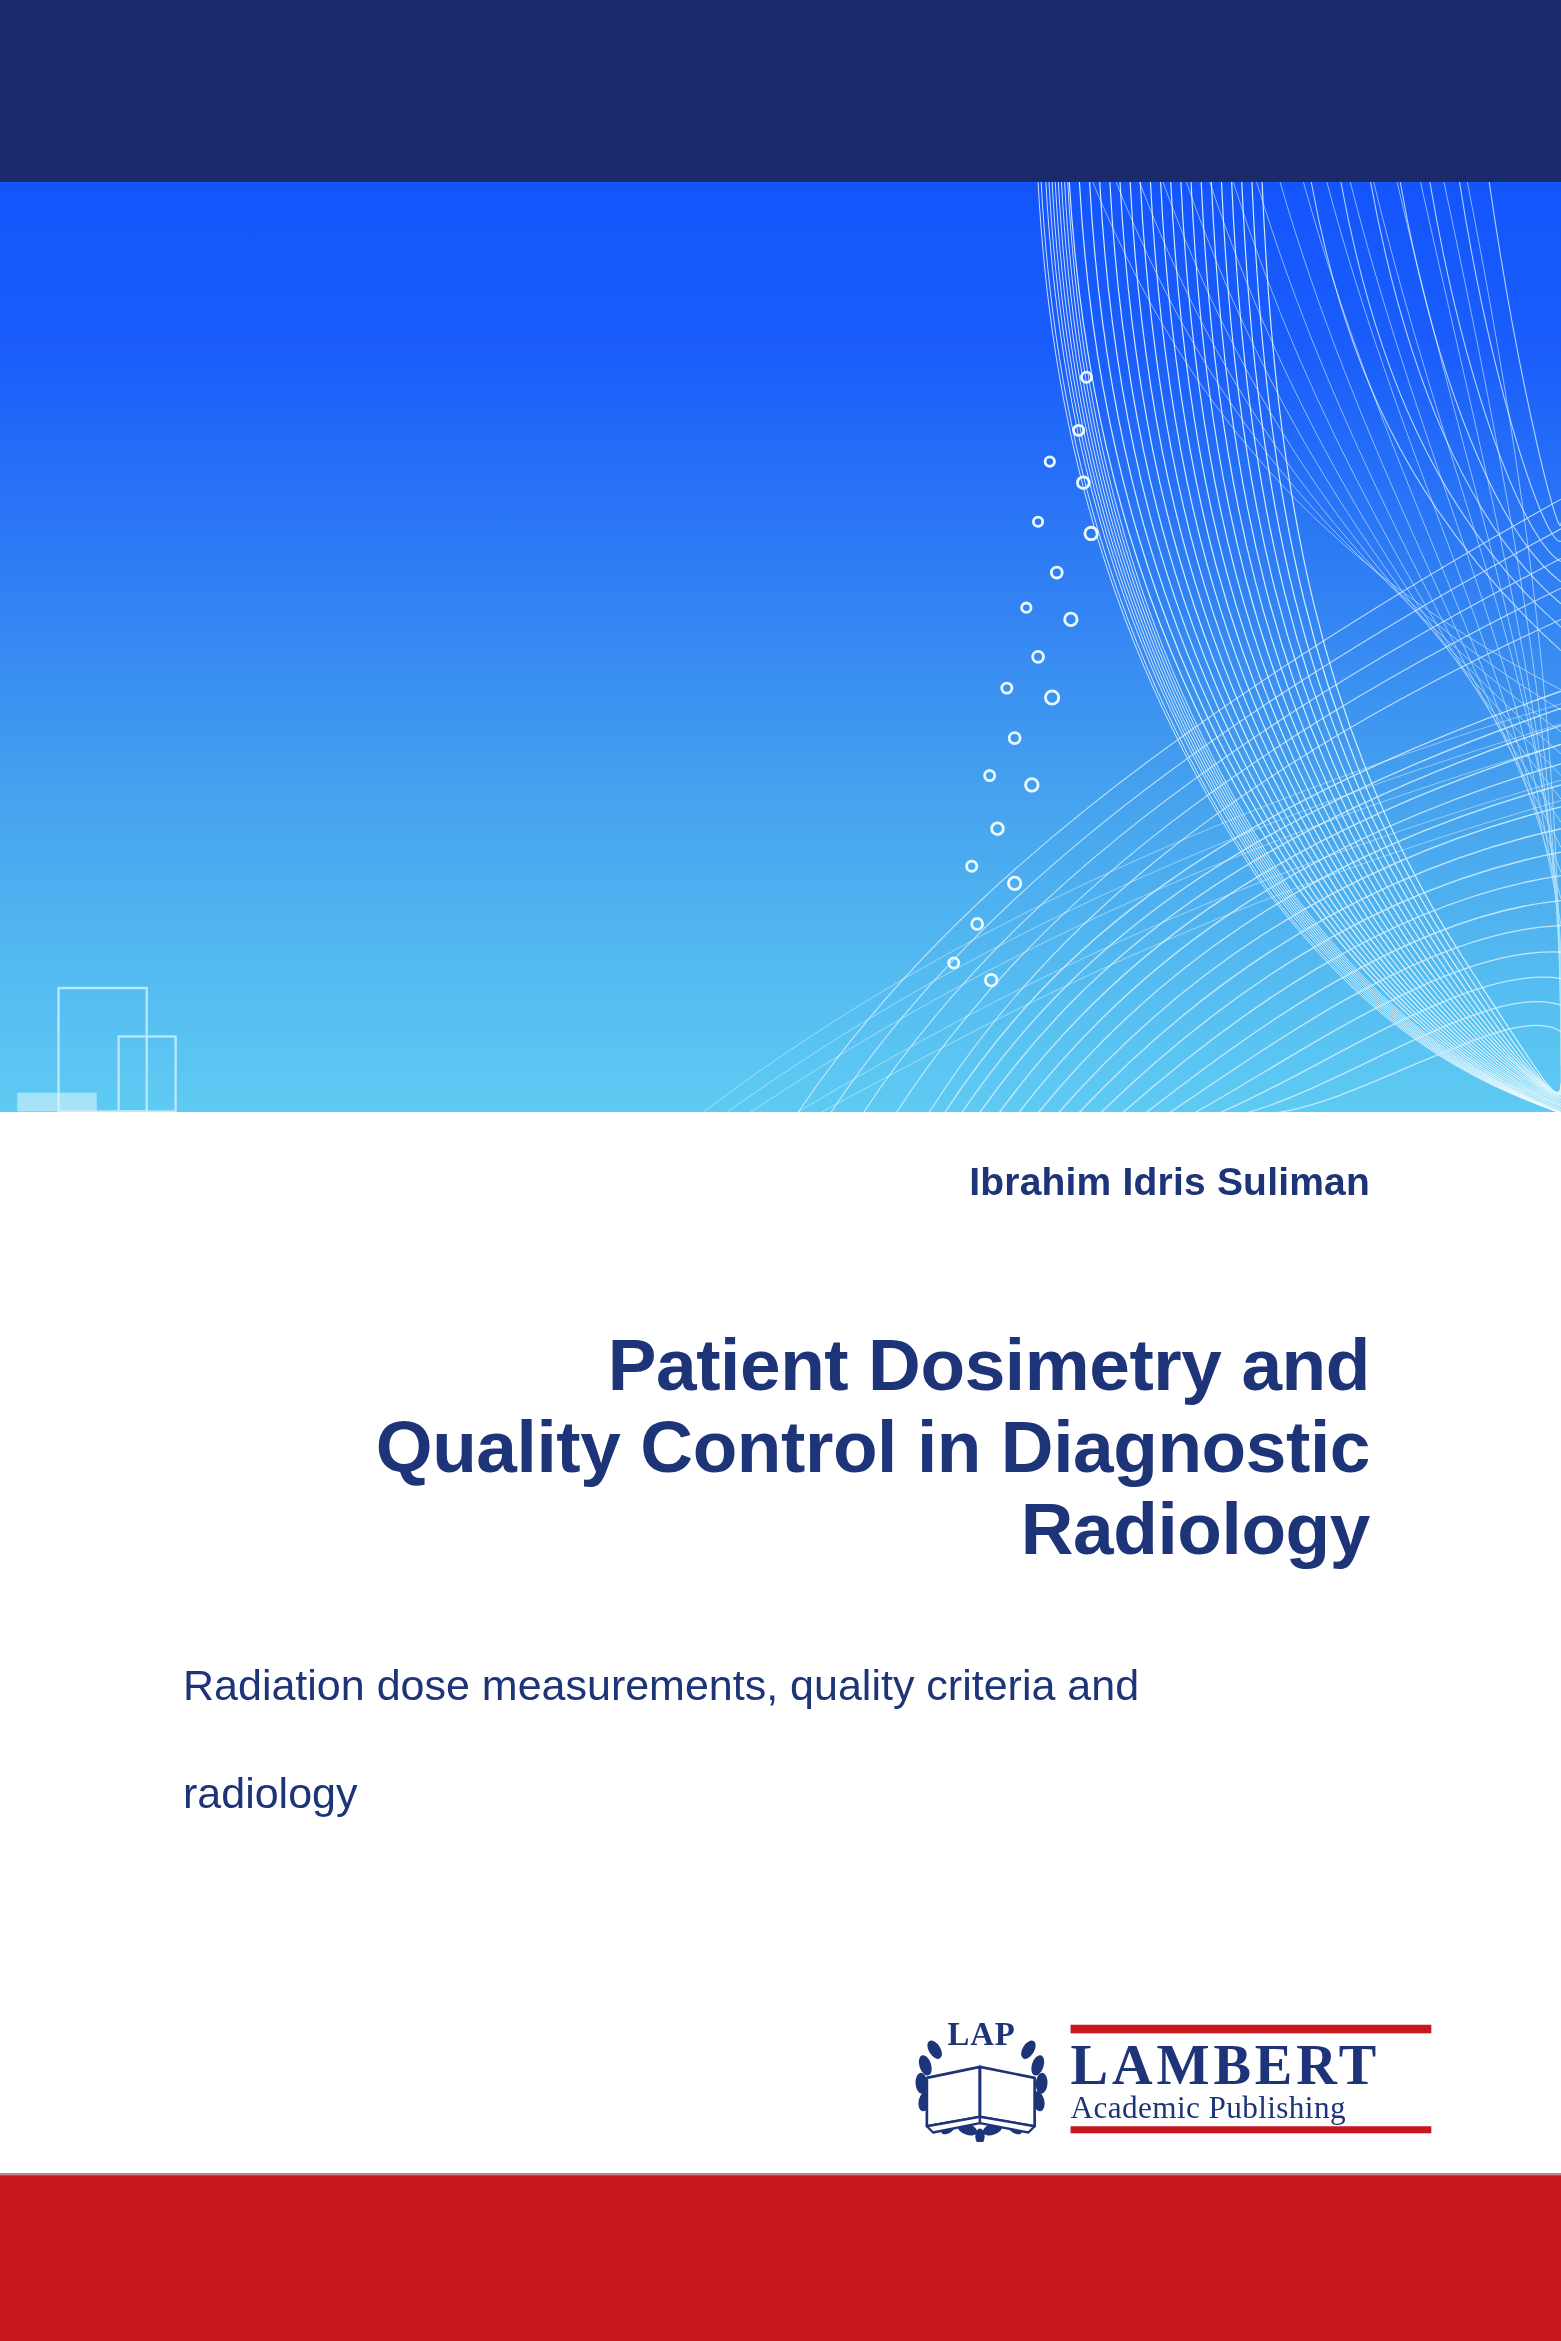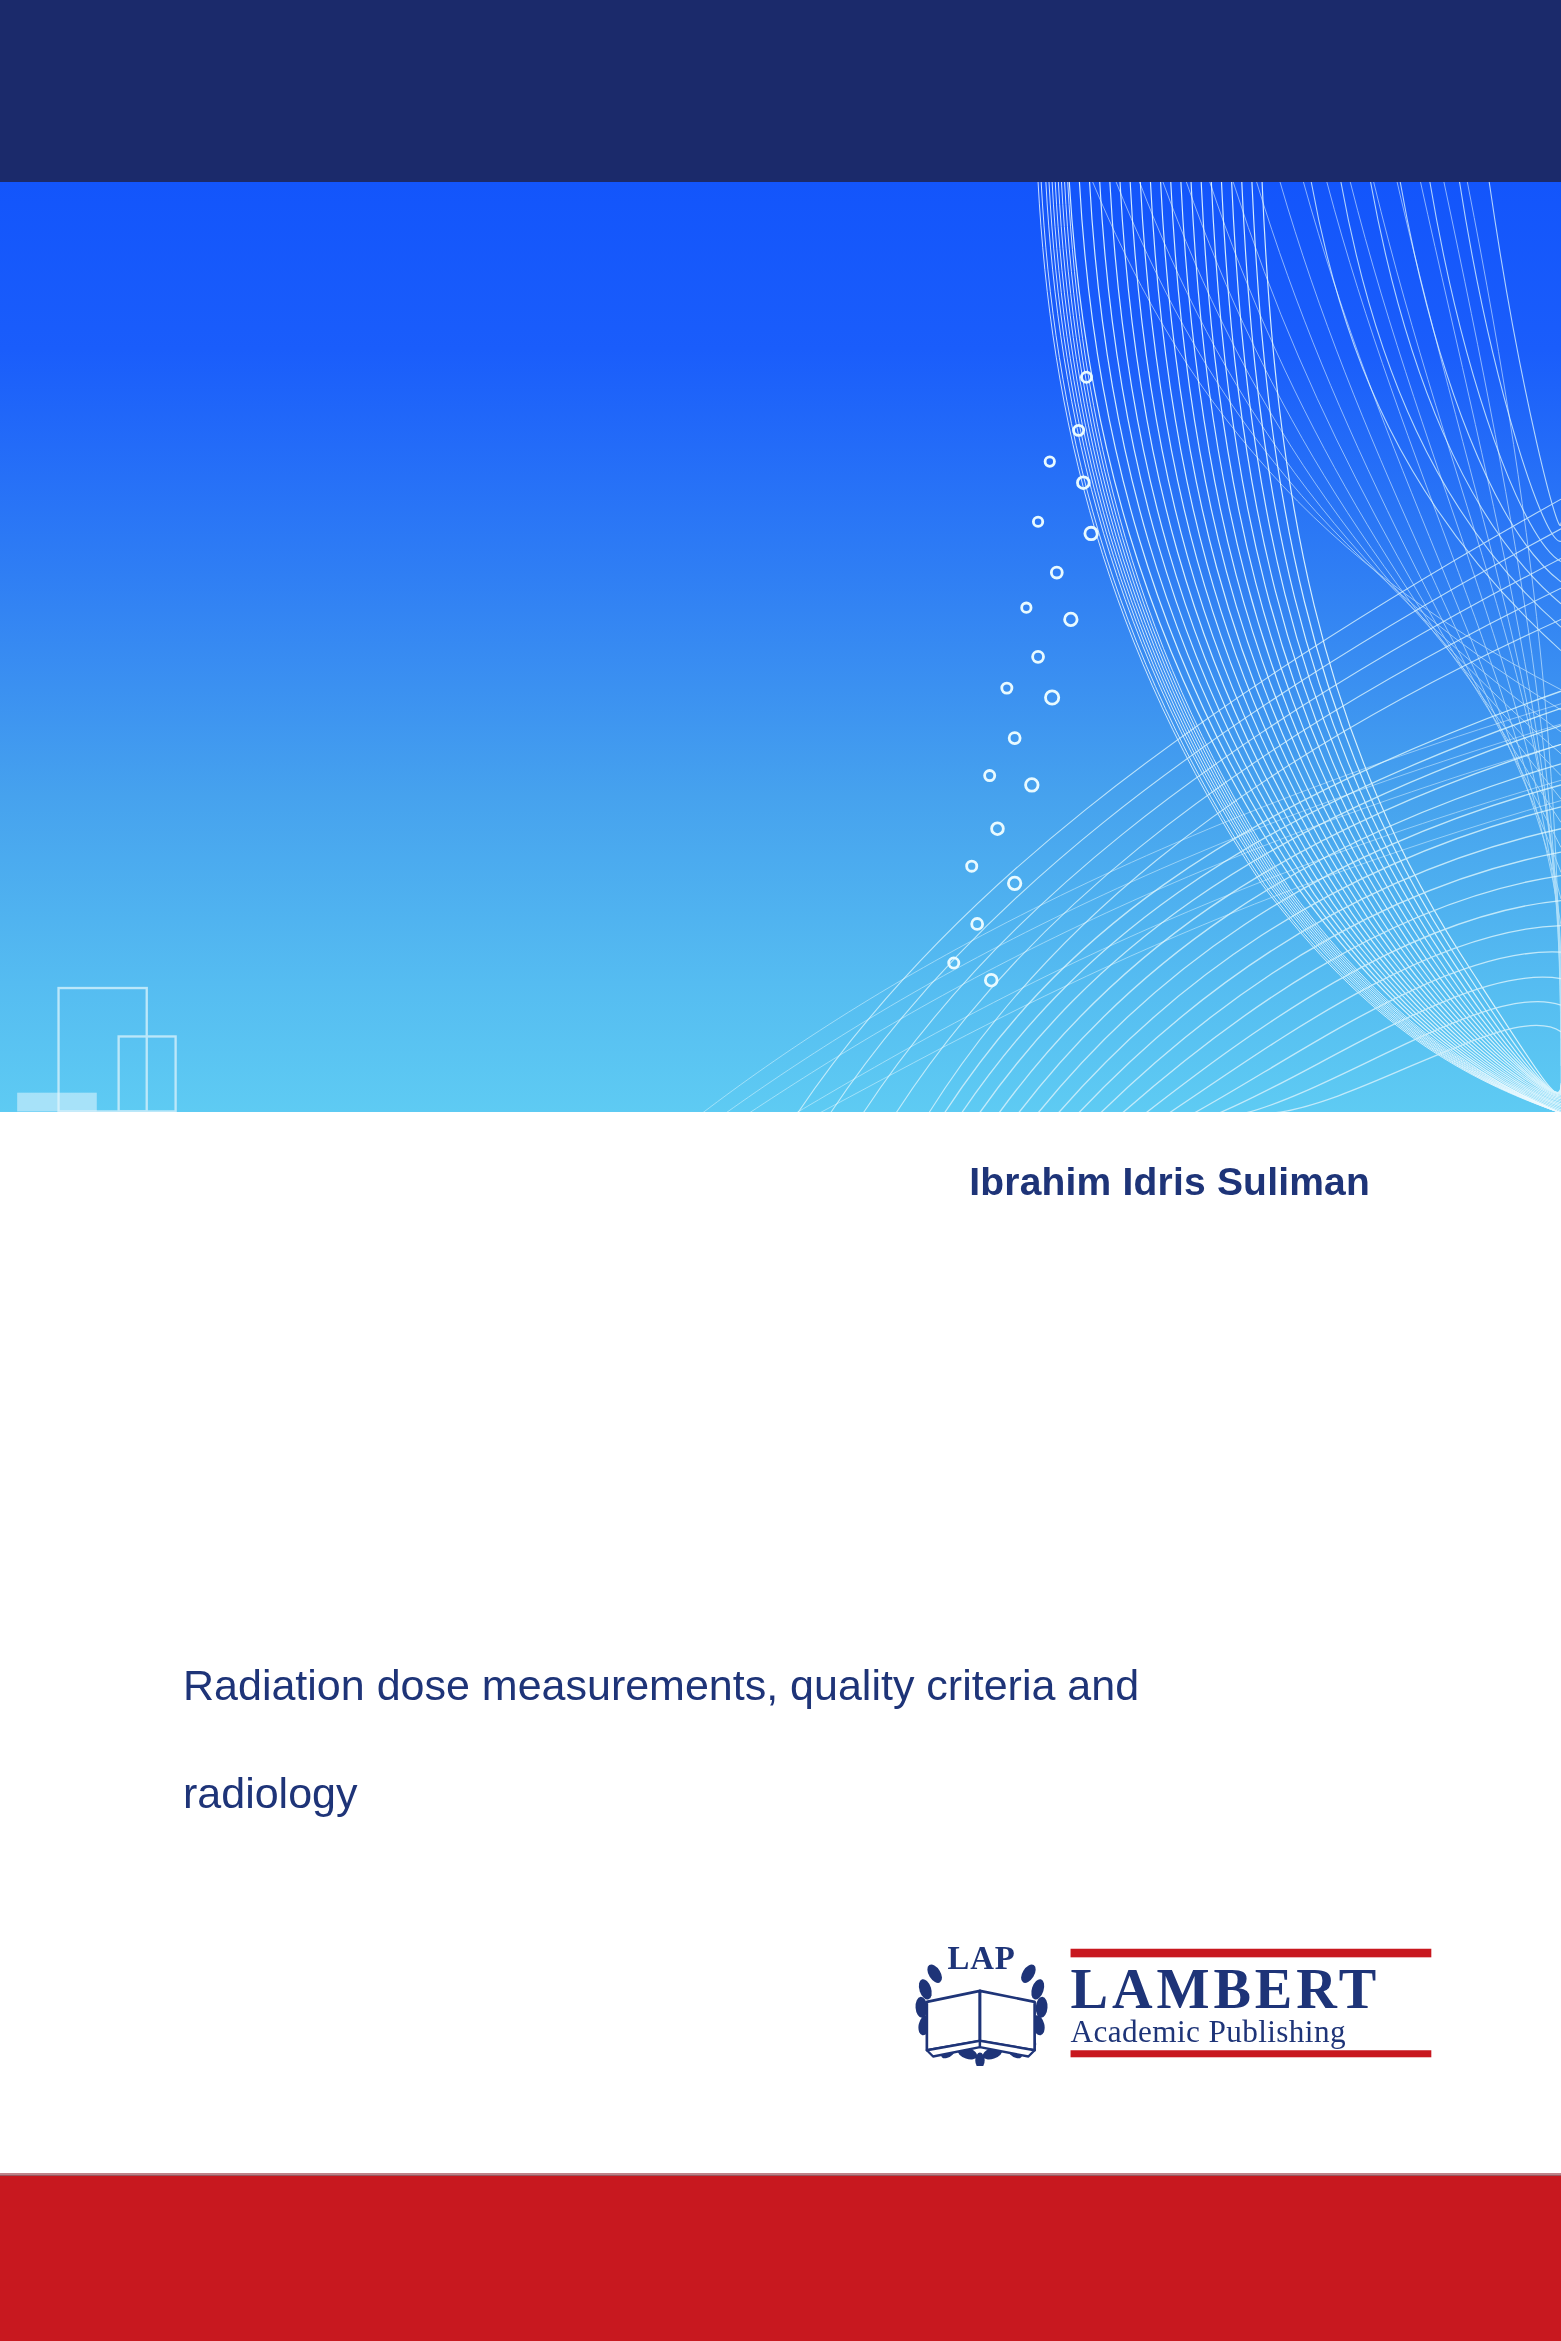--- a/index.html
+++ b/index.html
@@ -48,21 +48,21 @@
 
   .subtitle{
     position:absolute;right:191px;top:546px;width:1187px;
     text-align:left;
     font-size:43px;font-weight:400;line-height:1.26;
     color:#1e3478;
   }
 
   
   .logo{
-    position:absolute;right:125px;top:821px;
+    position:absolute;right:125px;top:897px;
     width:531px;height:133px;
   }
   .logo svg{display:block;width:531px;height:133px;}
 
   
   .red-band{
     position:absolute;left:0;top:2176px;width:1561px;height:166px;
     background:#c8181f;
   }
   .red-hairline{
@@ -216,20 +216,25 @@
           <rect x="22" y="1166" width="102" height="24"></rect>
         </g>
       </g>
     </svg>
   </div>
 
   <div class="text-zone">
 
     <div class="author">Ibrahim Idris Suliman</div>
 
+    <div class="title">
+      <span>Patient Dosimetry and</span><br>
+      <span>Quality Control in Diagnostic</span><br>
+      <span>Radiology</span>
+    </div>
 
     <div class="subtitle">
       <span>Radiation dose measurements, quality criteria and</span><br>
       <br>
       <span>radiology</span>
     </div>
 
     <div class="logo">
       <svg viewBox="0 0 680 170">
 

